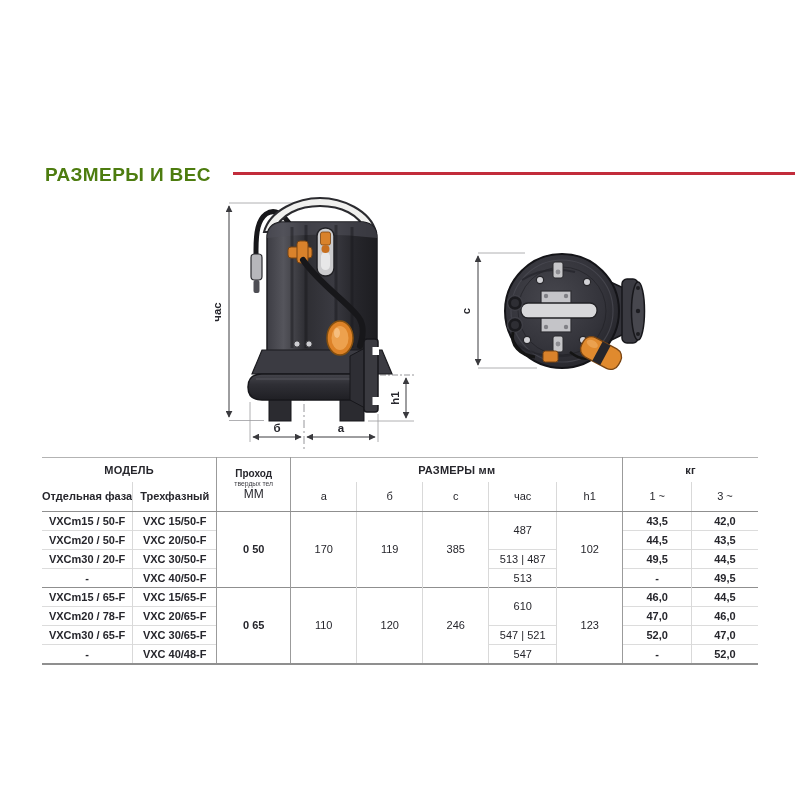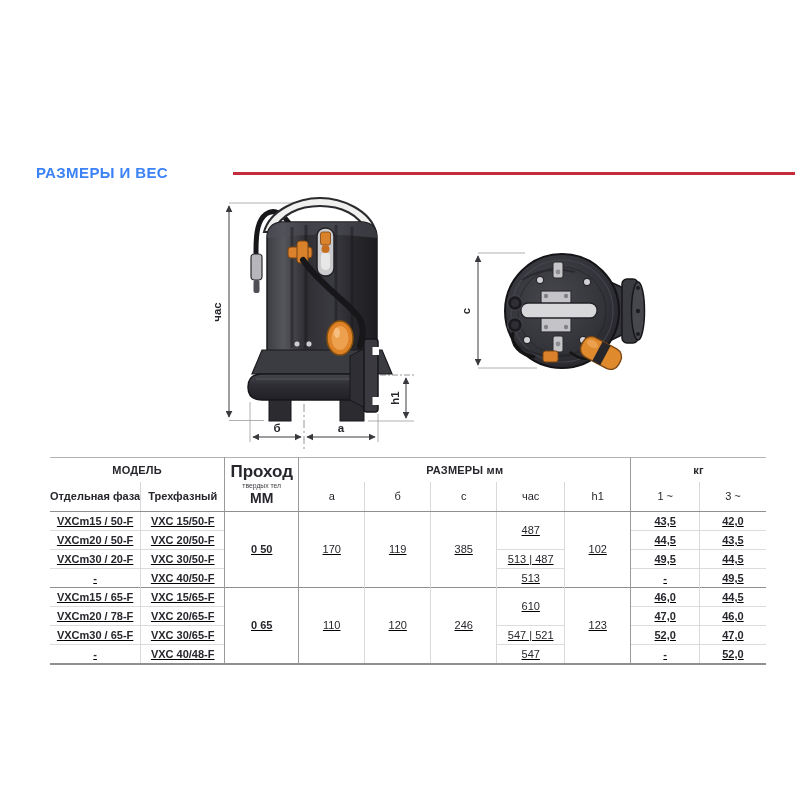--- a/index.html
+++ b/index.html
@@ -4,53 +4,53 @@
 <style>
   html,body { margin:0; padding:0; }
   body {
     width:800px; height:800px; background:#ffffff;
     font-family:"Liberation Sans", sans-serif;
     position:relative; overflow:hidden;
   }
   .page { position:absolute; left:0; top:0; width:800px; height:800px; background:#ffffff; }
 
   .title {
-    position:absolute; left:36px; top:164px;
-    font-size:15px; font-weight:bold; color:#3b82f6; letter-spacing:.4px;
+    position:absolute; left:45px; top:164px;
+    font-size:19px; font-weight:bold; color:#4d7c0f; letter-spacing:.4px;
   }
   .red-line {
     position:absolute; left:233px; top:172px; width:562px; height:3px;
     background:#c22c3b;
   }
 
   .drawing { position:absolute; left:200px; top:185px; }
 
   .dim-label { font-family:"Liberation Sans", sans-serif; font-size:11.5px; font-weight:600; fill:#26262c; }
 
   .spec-table {
-    position:absolute; left:50px; top:457px;
+    position:absolute; left:42px; top:457px;
     border-collapse:collapse; table-layout:fixed;
     border-top:1px solid #b3b3b3; border-bottom:2px solid #8f8f8f;
   }
   .spec-table th, .spec-table td {
     padding:0; margin:0; text-align:center; vertical-align:middle;
     font-size:11px; color:#26262c; line-height:1.1; white-space:nowrap; overflow:hidden;
   }
   thead tr.hr1 { height:24px; }
   thead tr.hr2 { height:30px; }
-  tbody tr { height:19px;text-decoration:underline; }
+  tbody tr { height:19px; }
 
   .th-group { font-weight:bold; font-size:10.5px; letter-spacing:.2px; }
   .th-sub-model { font-weight:bold; font-size:10px; }
   .th-sub-model2 { font-weight:bold; font-size:10.5px; }
   .th-dim { font-weight:normal; color:#5a5b60; font-size:11px; }
   .th-kg { font-weight:normal; color:#45464b; font-size:11px; }
-  .pass-1 { font-weight:bold; font-size:17px; color:#26262c; }
+  .pass-1 { font-weight:bold; font-size:10px; color:#26262c; }
   .pass-2 { font-weight:normal; font-size:6.8px; color:#3c3c42; margin-top:1px; }
-  .pass-3 { font-weight:bold; font-size:14px; color:#26262c; margin-top:1px; }
+  .pass-3 { font-weight:normal; font-size:12px; color:#26262c; margin-top:1px; }
 
   .cell-model { text-align:left; padding-left:8px; font-weight:bold; font-size:10.5px; color:#26262c; }
   .cell-pass { font-weight:bold; font-size:11px; color:#26262c; }
   .cell-dim { font-weight:normal; color:#5a5b60; font-size:11.5px; }
   .cell-hmid { font-weight:normal; color:#6a6b70; font-size:9px; }
   .cell-kg { font-weight:bold; font-size:11px; color:#222228; }
 
   .v-l { border-left:1px solid #d9d9d9; }
   .v-d { border-left:1.5px solid #9b9b9b; }
   .r-l { border-top:1px solid #dcdcdc; }

